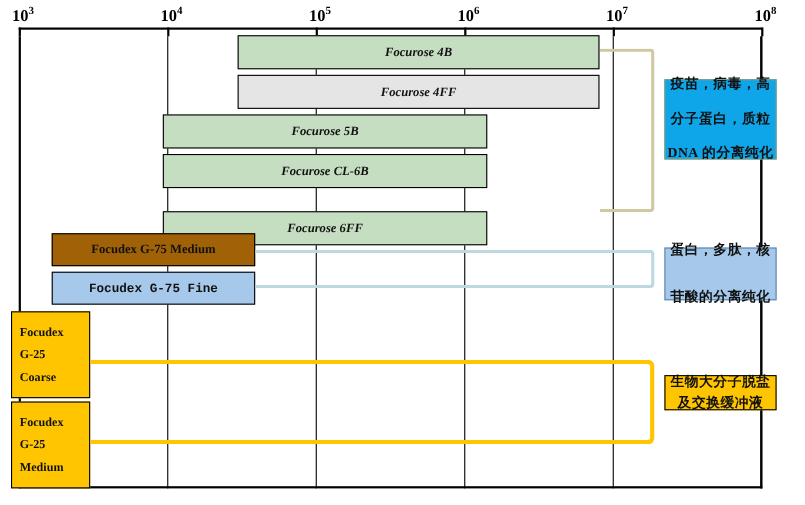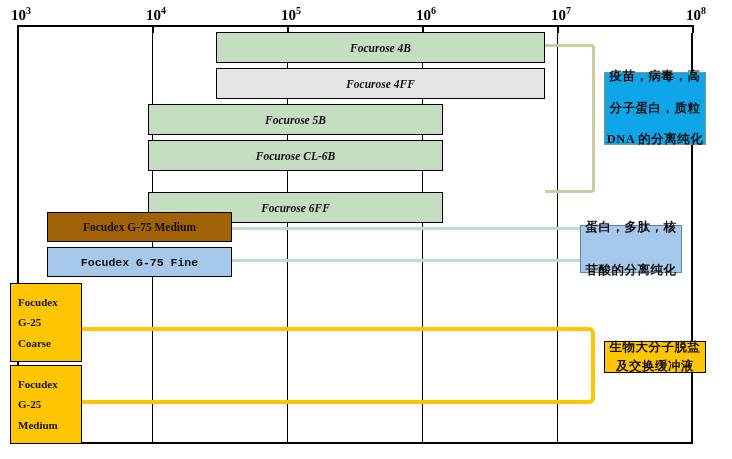--- a/index.html
+++ b/index.html
@@ -121,21 +121,21 @@
       <div class="bracket blue-b" style="left: 232px; top: 227px; width: 363px; height: 35px;"></div>
       <div class="bracket yellow-b" style="left: 82px; top: 327px; width: 513px; height: 77px;"></div>
     </div>
 
   <div id="callouts">
       <div class="callout green-c" style="left: 604px; top: 72px; width: 102px; height: 73px;">
         <span>疫苗，病毒，高</span>
         <span>分子蛋白，质粒</span>
         <span>DNA 的分离纯化</span>
       </div>
-      <div class="callout blue-c" style="left: 580px; top: 225px; width: 102px; height: 48px; gap: 24px;">
+      <div class="callout blue-c" style="left: 604px; top: 225px; width: 102px; height: 48px; gap: 24px;">
         <span>蛋白，多肽，核</span>
         <span>苷酸的分离纯化</span>
       </div>
       <div class="callout yellow-c" style="left: 604px; top: 341px; width: 102px; height: 32px; text-align: center;">
         <span>生物大分子脱盐</span>
         <span>及交换缓冲液</span>
       </div>
     </div>
 
 </div>

